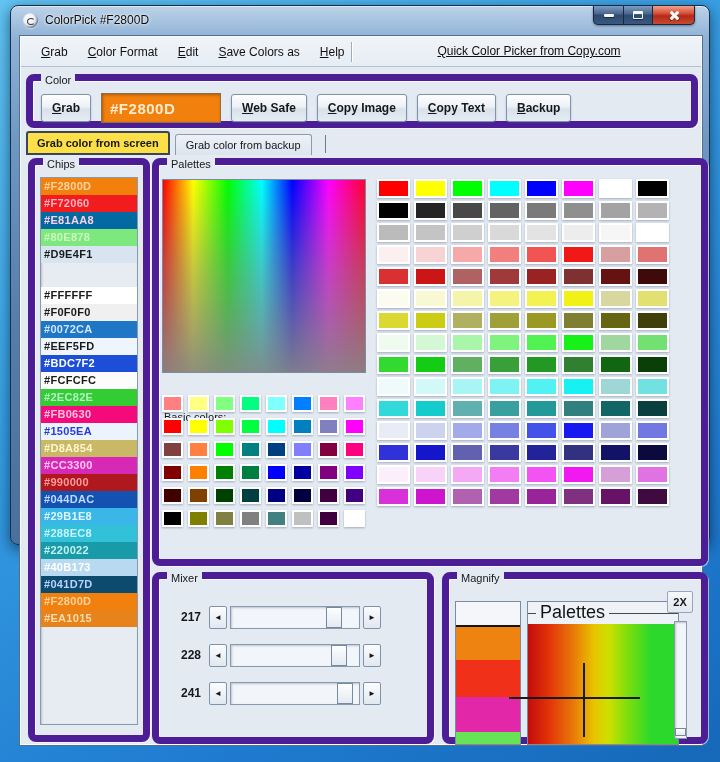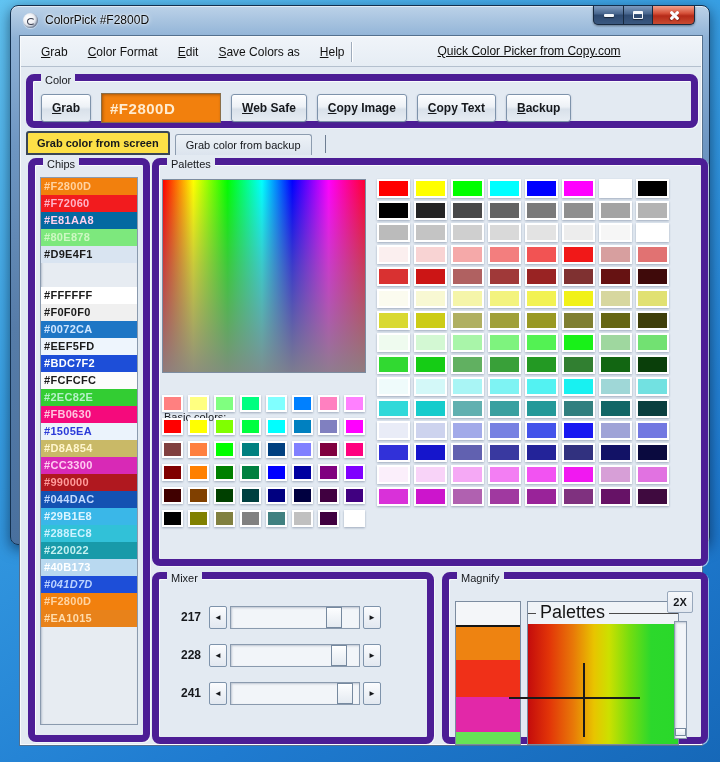--- a/index.html
+++ b/index.html
@@ -181,21 +181,21 @@
             <div class="chip" style="background: rgb(245, 10, 124); color: rgb(255, 196, 222);">#FB0630</div>
             <div class="chip" style="background: rgb(235, 243, 252); color: rgb(43, 59, 217);">#1505EA</div>
             <div class="chip" style="background: rgb(201, 185, 103); color: rgb(255, 246, 206);">#D8A854</div>
             <div class="chip" style="background: rgb(216, 41, 182); color: rgb(255, 203, 242);">#CC3300</div>
             <div class="chip" style="background: rgb(176, 24, 31); color: rgb(255, 155, 155);">#990000</div>
             <div class="chip" style="background: rgb(20, 82, 178); color: rgb(195, 218, 255);">#044DAC</div>
             <div class="chip" style="background: rgb(58, 183, 232); color: rgb(220, 245, 255);">#29B1E8</div>
             <div class="chip" style="background: rgb(49, 193, 216); color: rgb(205, 242, 255);">#288EC8</div>
             <div class="chip" style="background: rgb(24, 154, 169); color: rgb(196, 241, 241);">#220022</div>
             <div class="chip" style="background: rgb(185, 217, 240); color: rgb(255, 255, 255);">#40B173</div>
-            <div class="chip" style="background: #1d4ed8; color: rgb(187, 210, 255); font-style: italic;">#041D7D</div>
+            <div class="chip" style="background: #0c4a6e; color: rgb(187, 210, 255);">#041D7D</div>
             <div class="chip" style="background: rgb(242, 128, 13); color: rgb(255, 211, 161);">#F2800D</div>
             <div class="chip" style="background: rgb(232, 130, 26); color: rgb(255, 220, 172);">#EA1015</div>
           </div>
       </div>
 
       <div class="group palettes-group">
         <span class="group-label">Palettes</span>
         <div class="hue-panel"></div>
         <div class="basic-label">Basic colors:</div>
         <div class="basic-grid">

